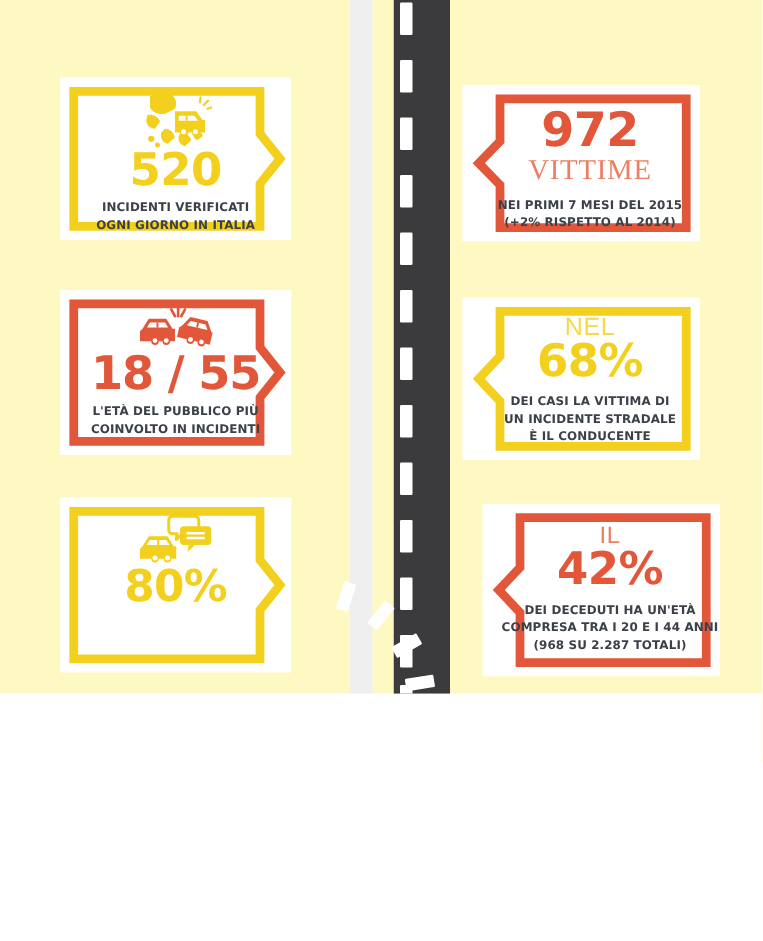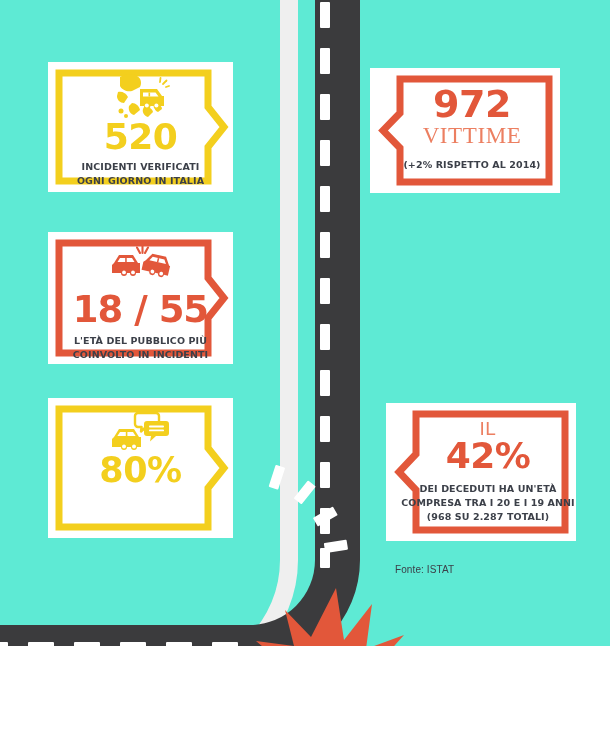--- a/index.html
+++ b/index.html
@@ -7,22 +7,22 @@
     margin: 0;
     padding: 0;
     background: #ffffff;
   }
   body {
     font-family: "Liberation Sans", sans-serif;
   }
   #canvas {
     position: relative;
     width: 610px;
-    height: 646px;
-    background: #5eead4;
+    height: 555px;
+    background: #fef9c3;
     overflow: hidden;
   }
 
   
   .road-layer {
     position: absolute;
     left: 0; top: 0;
     width: 610px; height: 753px;
     pointer-events: none;
   }
@@ -212,20 +212,21 @@
   </div>
 
   <div class="card orange" style="left:370px; top:68px; width:190px; height:125px;">
     <svg class="card-svg" viewBox="0 0 190 125" preserveAspectRatio="none">
       <path d="M30,11 L179,11 L179,114 L30,114 L30,80 L13,62.5 L30,45 Z" fill="#FFFFFF" stroke="#E2573A" stroke-width="7" stroke-linejoin="miter"></path>
     </svg>
     <div class="card-inner" style="padding-top:18px; padding-left:14px;">
       <span class="big-num" style="font-size:38px;text-align:center;">972</span>
       <span class="sub-label" style="font-size:23px; color:#EC7F61; margin-top:2px;">VITTIME</span>
       <div class="desc" style="margin-top:11px;">
+        <div>NEI PRIMI 7 MESI DEL 2015</div>
         <div>(+2% RISPETTO AL 2014)</div>
       </div>
     </div>
   </div>
 
   <div class="card orange" style="left:48px; top:232px; width:185px; height:132px;">
     <svg class="card-svg" viewBox="0 0 185 132" preserveAspectRatio="none">
       <path d="M11,11 L160,11 L160,46 L176,66 L160,86 L160,121 L11,121 Z" fill="#FFFFFF" stroke="#E2573A" stroke-width="7" stroke-linejoin="miter"></path>
     </svg>
     <div class="card-inner" style="padding-top:14px;">
@@ -250,28 +251,42 @@
             <circle cx="52" cy="26.4" r="1.9" fill="#FFFFFF"></circle>
           </g>
 
           <g stroke="#E2573A" stroke-width="2.1" stroke-linecap="round" fill="none">
             <line x1="29" y1="7" x2="26" y2="1.5"></line>
             <line x1="31.5" y1="7" x2="31.5" y2="0.5"></line>
             <line x1="34" y1="7" x2="37" y2="1.5"></line>
           </g>
         </svg>
       </span>
-      <span class="big-num" style="font-size:37px; margin-top:12px; letter-spacing:-1px;">18 / 55</span>
+      <span class="big-num" style="font-size:37px; margin-top:1px; letter-spacing:-1px;">18 / 55</span>
       <div class="desc" style="margin-top:7px;">
         <div>L'ETÀ DEL PUBBLICO PIÙ</div>
         <div>COINVOLTO IN INCIDENTI</div>
       </div>
     </div>
   </div>
 
+  <div class="card yellow" style="left:370px; top:238px; width:190px; height:130px;">
+    <svg class="card-svg" viewBox="0 0 190 130" preserveAspectRatio="none">
+      <path d="M30,11 L179,11 L179,119 L30,119 L30,83 L13,65 L30,47 Z" fill="#FFFFFF" stroke="#F3CF1E" stroke-width="7" stroke-linejoin="miter"></path>
+    </svg>
+    <div class="card-inner" style="padding-top:14px; padding-left:14px;">
+      <span class="pre-label" style="font-size:20px;">NEL</span>
+      <span class="big-num" style="font-size:36px; margin-top:1px;">68%</span>
+      <div class="desc" style="margin-top:8px;">
+        <div>DEI CASI LA VITTIMA DI</div>
+        <div>UN INCIDENTE STRADALE</div>
+        <div>È IL CONDUCENTE</div>
+      </div>
+    </div>
+  </div>
 
   <div class="card yellow" style="left:48px; top:398px; width:185px; height:140px;">
     <svg class="card-svg" viewBox="0 0 185 140" preserveAspectRatio="none">
       <path d="M11,11 L160,11 L160,50 L176,70 L160,90 L160,129 L11,129 Z" fill="#FFFFFF" stroke="#F3CF1E" stroke-width="7" stroke-linejoin="miter"></path>
     </svg>
     <div class="card-inner" style="padding-top:12px;">
       <span class="card-icon">
         <svg width="58" height="42" viewBox="0 0 58 42" xmlns="http://www.w3.org/2000/svg">
 
           <g fill="none" stroke="#F3CF1E" stroke-width="2.4" stroke-linejoin="round">
@@ -302,21 +317,21 @@
 
   <div class="card orange" style="left:386px; top:403px; width:190px; height:138px;">
     <svg class="card-svg" viewBox="0 0 190 138" preserveAspectRatio="none">
       <path d="M30,11 L179,11 L179,127 L30,127 L30,87 L13,69 L30,51 Z" fill="#FFFFFF" stroke="#E2573A" stroke-width="7" stroke-linejoin="miter"></path>
     </svg>
     <div class="card-inner" style="padding-top:16px; padding-left:14px;">
       <span class="pre-label" style="font-size:19px;">IL</span>
       <span class="big-num" style="font-size:36px; margin-top:1px;">42%</span>
       <div class="desc" style="margin-top:9px;text-align:center;">
         <div>DEI DECEDUTI HA UN'ETÀ</div>
-        <div>COMPRESA TRA I 20 E I 19 ANNI</div>
+        <div>COMPRESA TRA I 20 E I 44 ANNI</div>
         <div>(968 SU 2.287 TOTALI)</div>
       </div>
     </div>
   </div>
 
   <div class="source" style="left:395px; top:564px;">Fonte: ISTAT</div>
 
 </div>
 
 </body></html>

